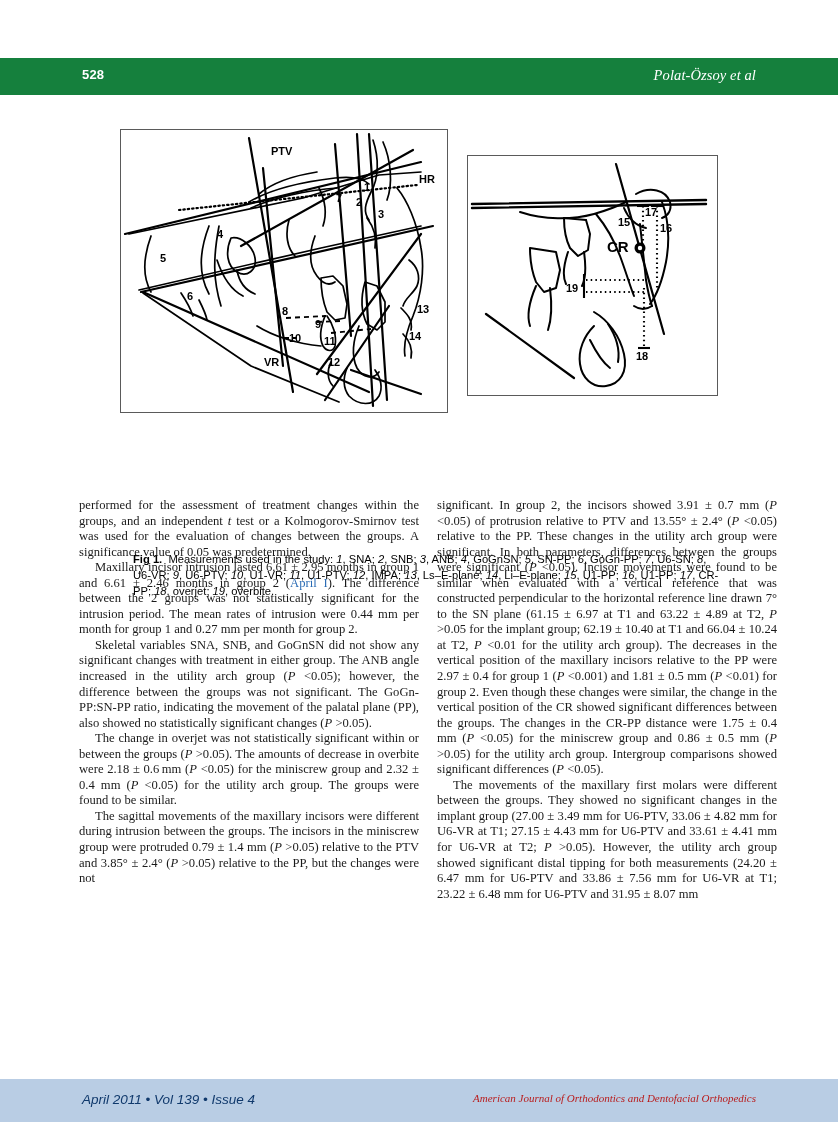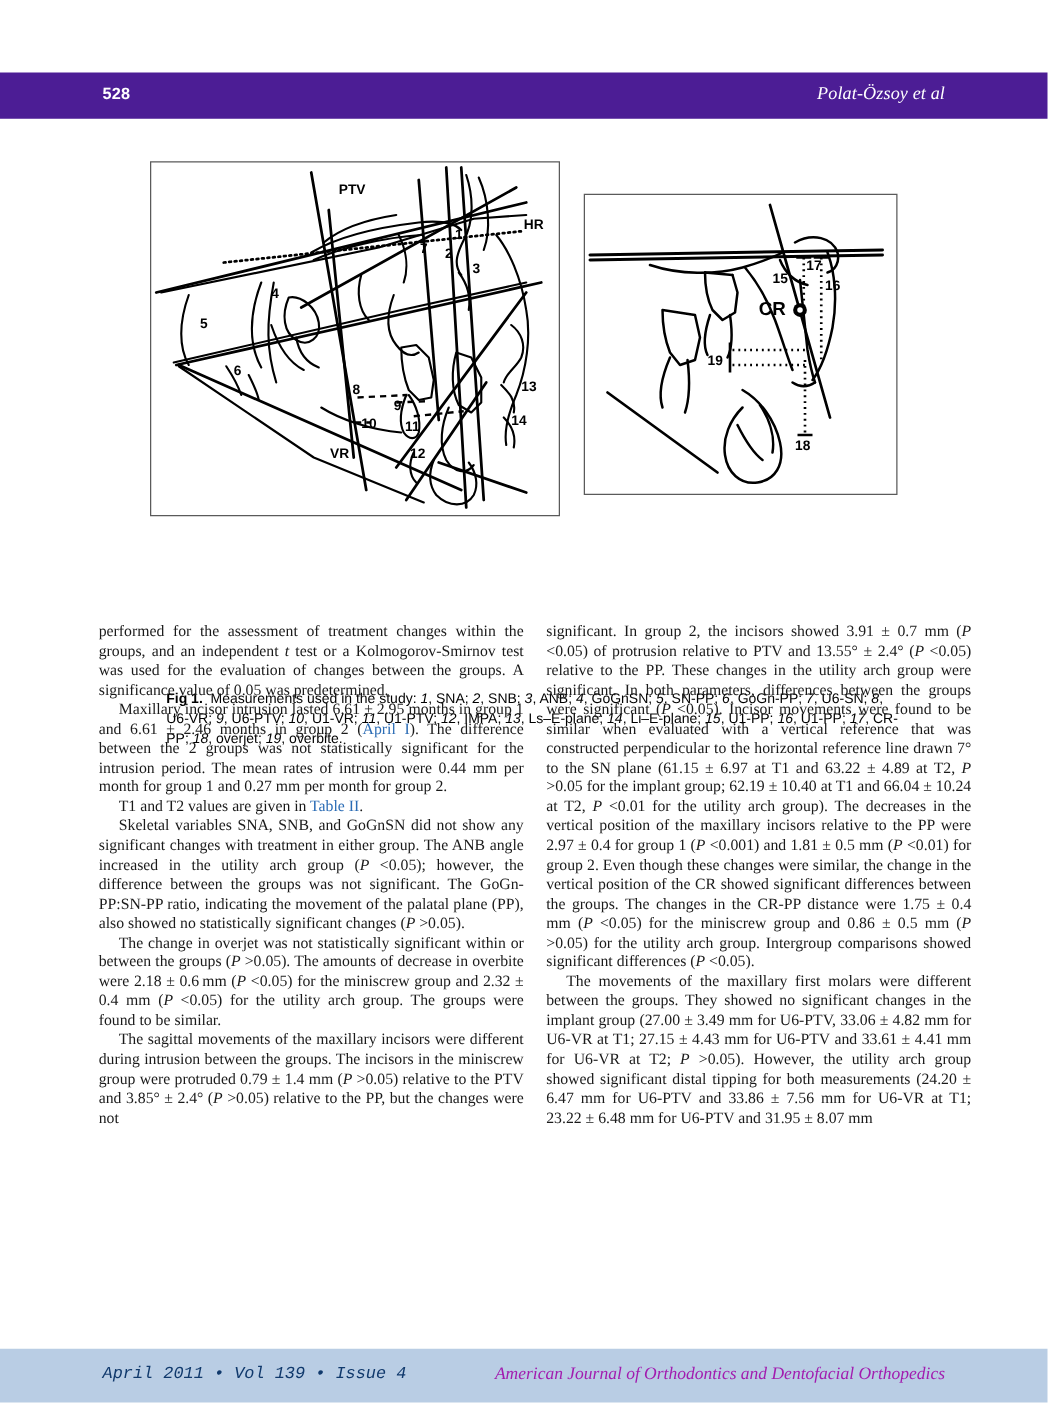--- a/index.html
+++ b/index.html
@@ -15,21 +15,21 @@
     overflow: hidden;
     font-family: "Liberation Serif", "DejaVu Serif", serif;
     color: #1a1a1a;
   }
 
   
   #running-head {
     position: absolute;
     left: 0; top: 58px;
     width: 838px; height: 37px;
-    background: #4c1d95;
+    background: #15803d;
     color: #ffffff;
   }
   #running-head .folio {
     position: absolute;
     left: 82px; top: 9px;
     font-family: "Liberation Sans", "DejaVu Sans", sans-serif;
     font-size: 13px;
     font-weight: bold;
     letter-spacing: .2px;
   }
@@ -123,32 +123,32 @@
   
   #footer-band {
     position: absolute;
     left: 0; bottom: 0;
     width: 838px; height: 43px;
     background: #b9cde4;
   }
   #footer-band .f-left {
     position: absolute;
     left: 82px; top: 13px;
-    font-family: Liberation Mono, monospace;
+    font-family: Liberation Sans, sans-serif;
     font-style: italic;
     font-size: 13.5px;
     color: #10396c;
   }
   #footer-band .f-right {
     position: absolute;
     right: 82px; top: 13px;
     font-family: "Liberation Serif", "DejaVu Serif", serif;
     font-style: italic;
-    font-size: 14px;
-    color: #a21caf;
+    font-size: 11px;
+    color: #b91c1c;
     margin-left: 16px;
   }
   .fig-num {
     font-family: "Liberation Sans", "DejaVu Sans", sans-serif;
     font-weight: bold;
   }
 </style>
 </head>
 <body>
 
@@ -332,21 +332,20 @@
 </div>
 
 <div id="body-columns">
 
   <div class="column" id="column-left">
     <p class="noindent">performed for the assessment of treatment changes within the groups, and an independent <i>t</i> test or a Kolmo­gorov-Smirnov test was used for the evaluation of changes between the groups. A significance value of 0.05 was predetermined.</p>
 
 
     <p>Maxillary incisor intrusion lasted 6.61 ± 2.95 months in group 1 and 6.61 ± 2.46 months in group 2 (<span class="xref">April I</span>). The difference between the 2 groups was not statistically significant for the intrusion period. The mean rates of in­trusion were 0.44 mm per month for group 1 and 0.27 mm per month for group 2.</p>
 
-    <p>T1 and T2 values are given in <span class="xref">Table II</span>.</p>
 
     <p>Skeletal variables SNA, SNB, and GoGnSN did not show any significant changes with treatment in either group. The ANB angle increased in the utility arch group (<i>P</i> &lt;0.05); however, the difference between the groups was not significant. The GoGn-PP:SN-PP ratio, indicat­ing the movement of the palatal plane (PP), also showed no statistically significant changes (<i>P</i> &gt;0.05).</p>
 
     <p>The change in overjet was not statistically significant within or between the groups (<i>P</i> &gt;0.05). The amounts of decrease in overbite were 2.18 ± 0.6 mm (<i>P</i> &lt;0.05) for the miniscrew group and 2.32 ± 0.4 mm (<i>P</i> &lt;0.05) for the utility arch group. The groups were found to be similar.</p>
 
     <p>The sagittal movements of the maxillary incisors were different during intrusion between the groups. The inci­sors in the miniscrew group were protruded 0.79 ± 1.4 mm (<i>P</i> &gt;0.05) relative to the PTV and 3.85° ± 2.4° (<i>P</i> &gt;0.05) relative to the PP, but the changes were not</p>
   </div>
 
   <div class="column" id="column-right">
     <p class="noindent">significant. In group 2, the incisors showed 3.91 ± 0.7 mm (<i>P</i> &lt;0.05) of protrusion relative to PTV and 13.55° ± 2.4° (<i>P</i> &lt;0.05) relative to the PP. These changes in the utility arch group were significant. In both parameters, differences between the groups were significant (<i>P</i> &lt;0.05). Incisor movements were found to be similar when evaluated with a vertical reference that was constructed perpendicular to the horizontal ref­erence line drawn 7° to the SN plane (61.15 ± 6.97 at T1 and 63.22 ± 4.89 at T2, <i>P</i> &gt;0.05 for the implant group; 62.19 ± 10.40 at T1 and 66.04 ± 10.24 at T2, <i>P</i> &lt;0.01 for the utility arch group). The decreases in the vertical position of the maxillary incisors relative to the PP were 2.97 ± 0.4 for group 1 (<i>P</i> &lt;0.001) and 1.81 ± 0.5 mm (<i>P</i> &lt;0.01) for group 2. Even though these changes were similar, the change in the vertical position of the CR showed significant differences between the groups. The changes in the CR-PP distance were 1.75 ± 0.4 mm (<i>P</i> &lt;0.05) for the miniscrew group and 0.86 ± 0.5 mm (<i>P</i> &gt;0.05) for the utility arch group. In­tergroup comparisons showed significant differences (<i>P</i> &lt;0.05).</p>

